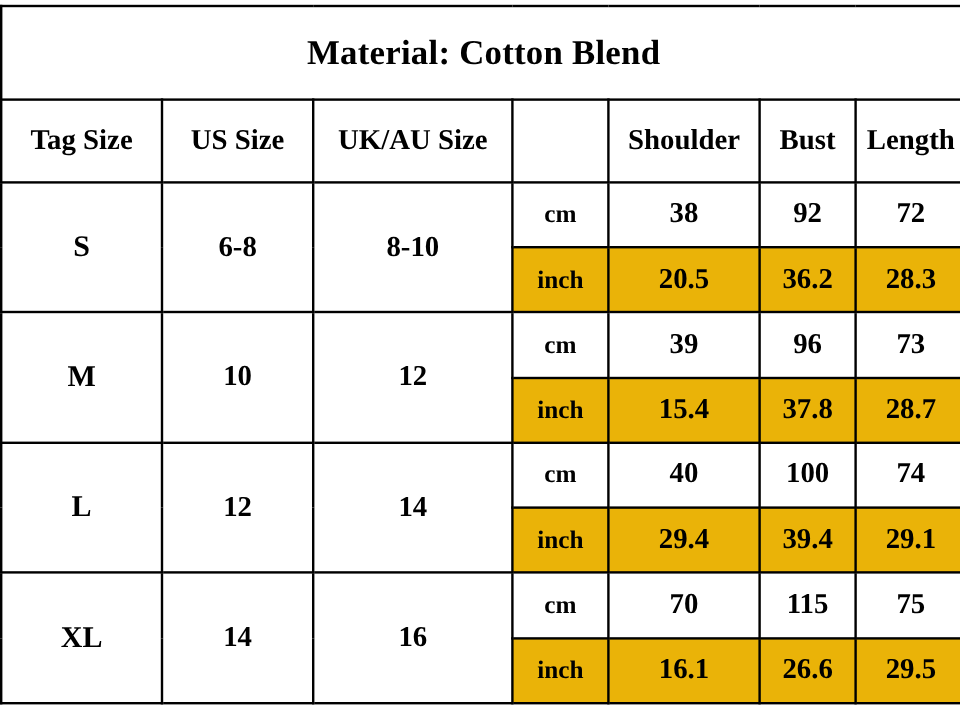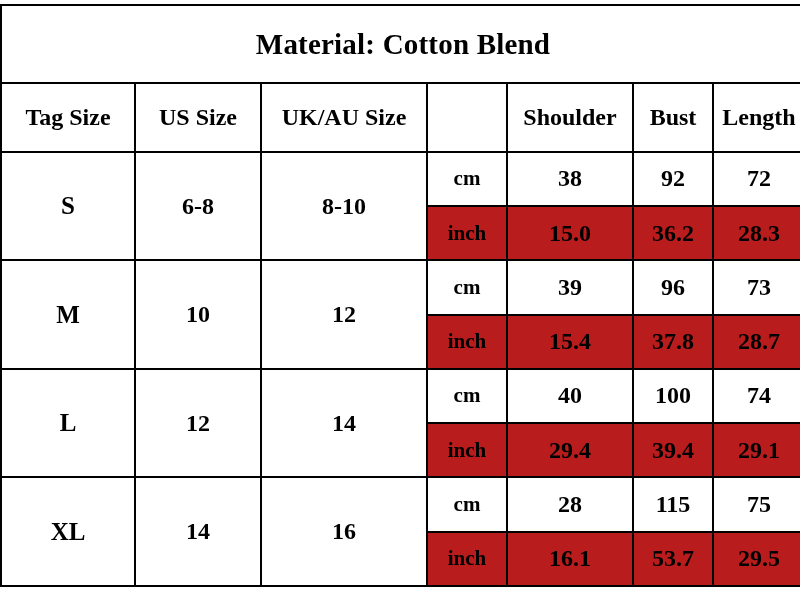--- a/index.html
+++ b/index.html
@@ -59,21 +59,21 @@
     margin-top: 20px;
   }
   .row-cm {
     height: 54px;
   }
   .row-inch {
     height: 54px;
     background: #c4c4c4;
   }
   .row-inch td {
-    background: #b91c1c;
+    background: #eab308;
   }
   .blank-head {
     width: 78px;
   }
   col.c-tag { width: 134px; }
   col.c-us { width: 126px; }
   col.c-ukau { width: 166px; }
   col.c-unit { width: 80px; }
   col.c-shoulder { width: 126px; }
   col.c-bust { width: 80px; }
@@ -111,21 +111,21 @@
         <td class="size-label" rowspan="2">S</td>
         <td class="num-cell" rowspan="2">6-8</td>
         <td class="num-cell" rowspan="2">8-10</td>
         <td class="unit-cell">cm</td>
         <td class="num-cell">38</td>
         <td class="num-cell">92</td>
         <td class="num-cell">72</td>
       </tr>
       <tr class="row-inch">
         <td class="unit-cell">inch</td>
-        <td class="num-cell">15.0</td>
+        <td class="num-cell">20.5</td>
         <td class="num-cell">36.2</td>
         <td class="num-cell">28.3</td>
       </tr>
 
       <tr class="row-cm">
         <td class="size-label" rowspan="2">M</td>
         <td class="num-cell" rowspan="2">10</td>
         <td class="num-cell" rowspan="2">12</td>
         <td class="unit-cell">cm</td>
         <td class="num-cell">39</td>
@@ -153,25 +153,25 @@
         <td class="num-cell">29.4</td>
         <td class="num-cell">39.4</td>
         <td class="num-cell">29.1</td>
       </tr>
 
       <tr class="row-cm">
         <td class="size-label" rowspan="2">XL</td>
         <td class="num-cell" rowspan="2">14</td>
         <td class="num-cell" rowspan="2">16</td>
         <td class="unit-cell">cm</td>
-        <td class="num-cell">28</td>
+        <td class="num-cell">70</td>
         <td class="num-cell">115</td>
         <td class="num-cell">75</td>
       </tr>
       <tr class="row-inch">
         <td class="unit-cell">inch</td>
         <td class="num-cell">16.1</td>
-        <td class="num-cell">53.7</td>
+        <td class="num-cell">26.6</td>
         <td class="num-cell">29.5</td>
       </tr>
     </tbody>
   </table>
 </div>
 
 </body></html>

